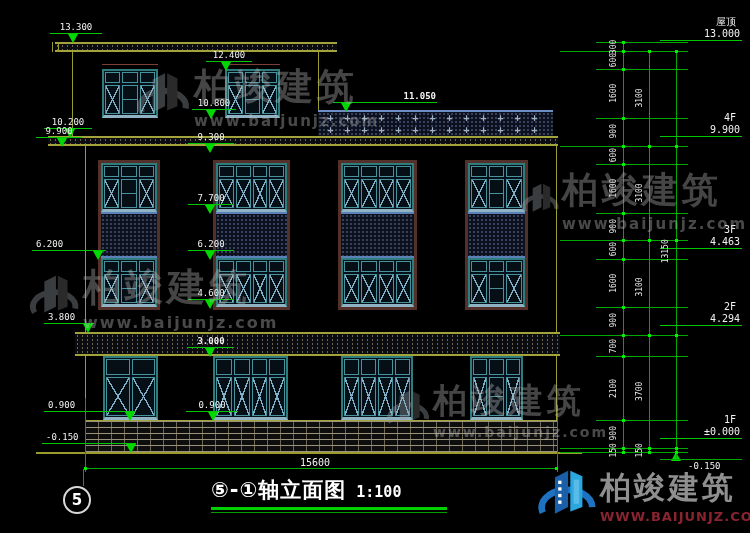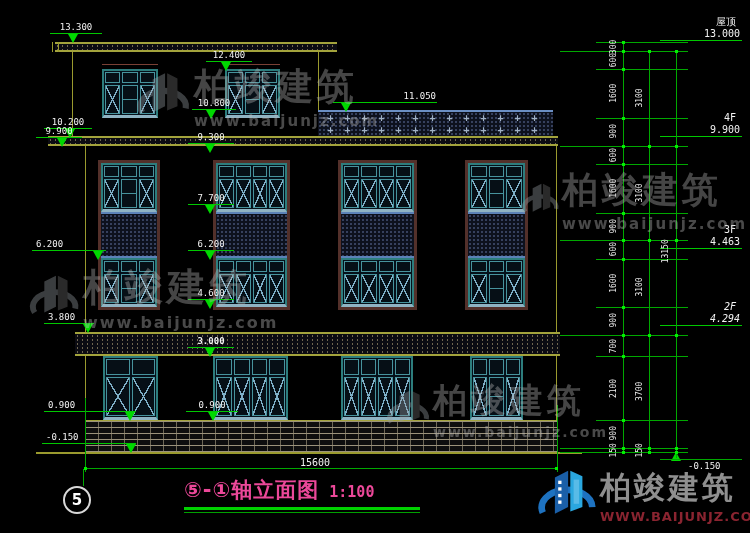--- a/index.html
+++ b/index.html
@@ -54,21 +54,21 @@
   .tick{position:absolute;width:3px;height:3px;background:#00f000;}
   
   .wm{position:absolute;opacity:.38;pointer-events:none;}
   .wm .tx{color:#b6b6b6;font-weight:bold;letter-spacing:4px;font-family:"DejaVu Sans","Liberation Sans",sans-serif;}
   .wm .ur{color:#c0c0c0;font-weight:bold;font-family:"DejaVu Sans","Liberation Sans",sans-serif;}
   
   #brand{position:absolute;pointer-events:none;}
   #brand .tx{color:#8f8f8f;font-weight:bold;font-size:31px;letter-spacing:3px;font-family:"DejaVu Sans","Liberation Sans",sans-serif;}
   #brand .ur{color:#8a2430;font-weight:bold;font-size:13px;letter-spacing:1px;font-family:"DejaVu Sans","Liberation Sans",sans-serif;}
   
-  #title{position:absolute;left:184px;top:476px;color:#ec4899;}
+  #title{position:absolute;left:211px;top:476px;color:#ffffff;}
   #title .t1{font-size:21px;font-weight:bold;letter-spacing:1px;font-family:"DejaVu Sans","Liberation Sans",sans-serif;}
   #title .t2{font-size:15px;font-weight:bold;margin-left:10px;font-family:"DejaVu Sans Mono",monospace;}
   #title .u1{height:3px;background:#00d000;margin-top:3px;width:236px;}
   #title .u2{height:1px;background:#00a000;margin-top:2px;width:236px;}
   #bubble{position:absolute;left:63px;top:486px;width:24px;height:24px;border:2px solid #d8d8d8;border-radius:50%;
           color:#fff;font:bold 15px "DejaVu Sans",sans-serif;text-align:center;line-height:24px;}
   #dim15600{position:absolute;color:#f2f2f2;font:10px "DejaVu Sans Mono",monospace;}
 </style>
 </head>
 <body>
@@ -305,21 +305,21 @@
         <div class="tri" style="left:15px;"></div>
       </div>
   </div>
   <div class="mk" style="left:192px;top:98px;width:44px;">
     <span class="lbl">10.800</span>
     <div class="line">
         <div class="tri" style="left:14px;"></div>
       </div>
   </div>
   <div class="mk" style="left:333px;top:91px;width:104px;">
-    <span class="lbl" style="text-align:right;">11.050</span>
+    <span class="lbl" style="text-align:right;font-weight:bold;">11.050</span>
     <div class="line">
         <div class="tri" style="left:8px;"></div>
       </div>
   </div>
   <div class="mk" style="left:44px;top:117px;width:48px;">
     <span class="lbl">10.200</span>
     <div class="line">
         <div class="tri" style="left:21px;"></div>
       </div>
   </div>
@@ -404,23 +404,30 @@
         <div class="tri" style="left:11px;"></div>
       </div>
   </div>
   <div class="mkR" style="top:197px;margin-top:27px;">
     <span class="nm">3F</span>
     <span class="ev">4.463</span>
     <div class="line">
         <div class="tri" style="left:11px;"></div>
       </div>
   </div>
-  <div class="mkR" style="top:301px;font-style:italic;">
+  <div class="mkR" style="top:301px;">
     <span class="nm">2F</span>
     <span class="ev">4.294</span>
+    <div class="line">
+        <div class="tri" style="left:11px;"></div>
+      </div>
+  </div>
+  <div class="mkR" style="top:414px;">
+    <span class="nm">1F</span>
+    <span class="ev">±0.000</span>
     <div class="line">
         <div class="tri" style="left:11px;"></div>
       </div>
   </div>
   <div class="triUp" style="left:671px;top:452px;"></div>
   <div class="gl" style="left:660px;top:459px;width:82px;height:1px;"></div>
   <div class="abs" style="left:688px;top:461px;color:#f2f2f2;font:9px 'DejaVu Sans Mono',monospace;">-0.150</div>
 
   <div id="dim-right">
       <div class="gl" style="left: 623px; top: 41.844px; width: 1px; height: 410.494px;"></div>

